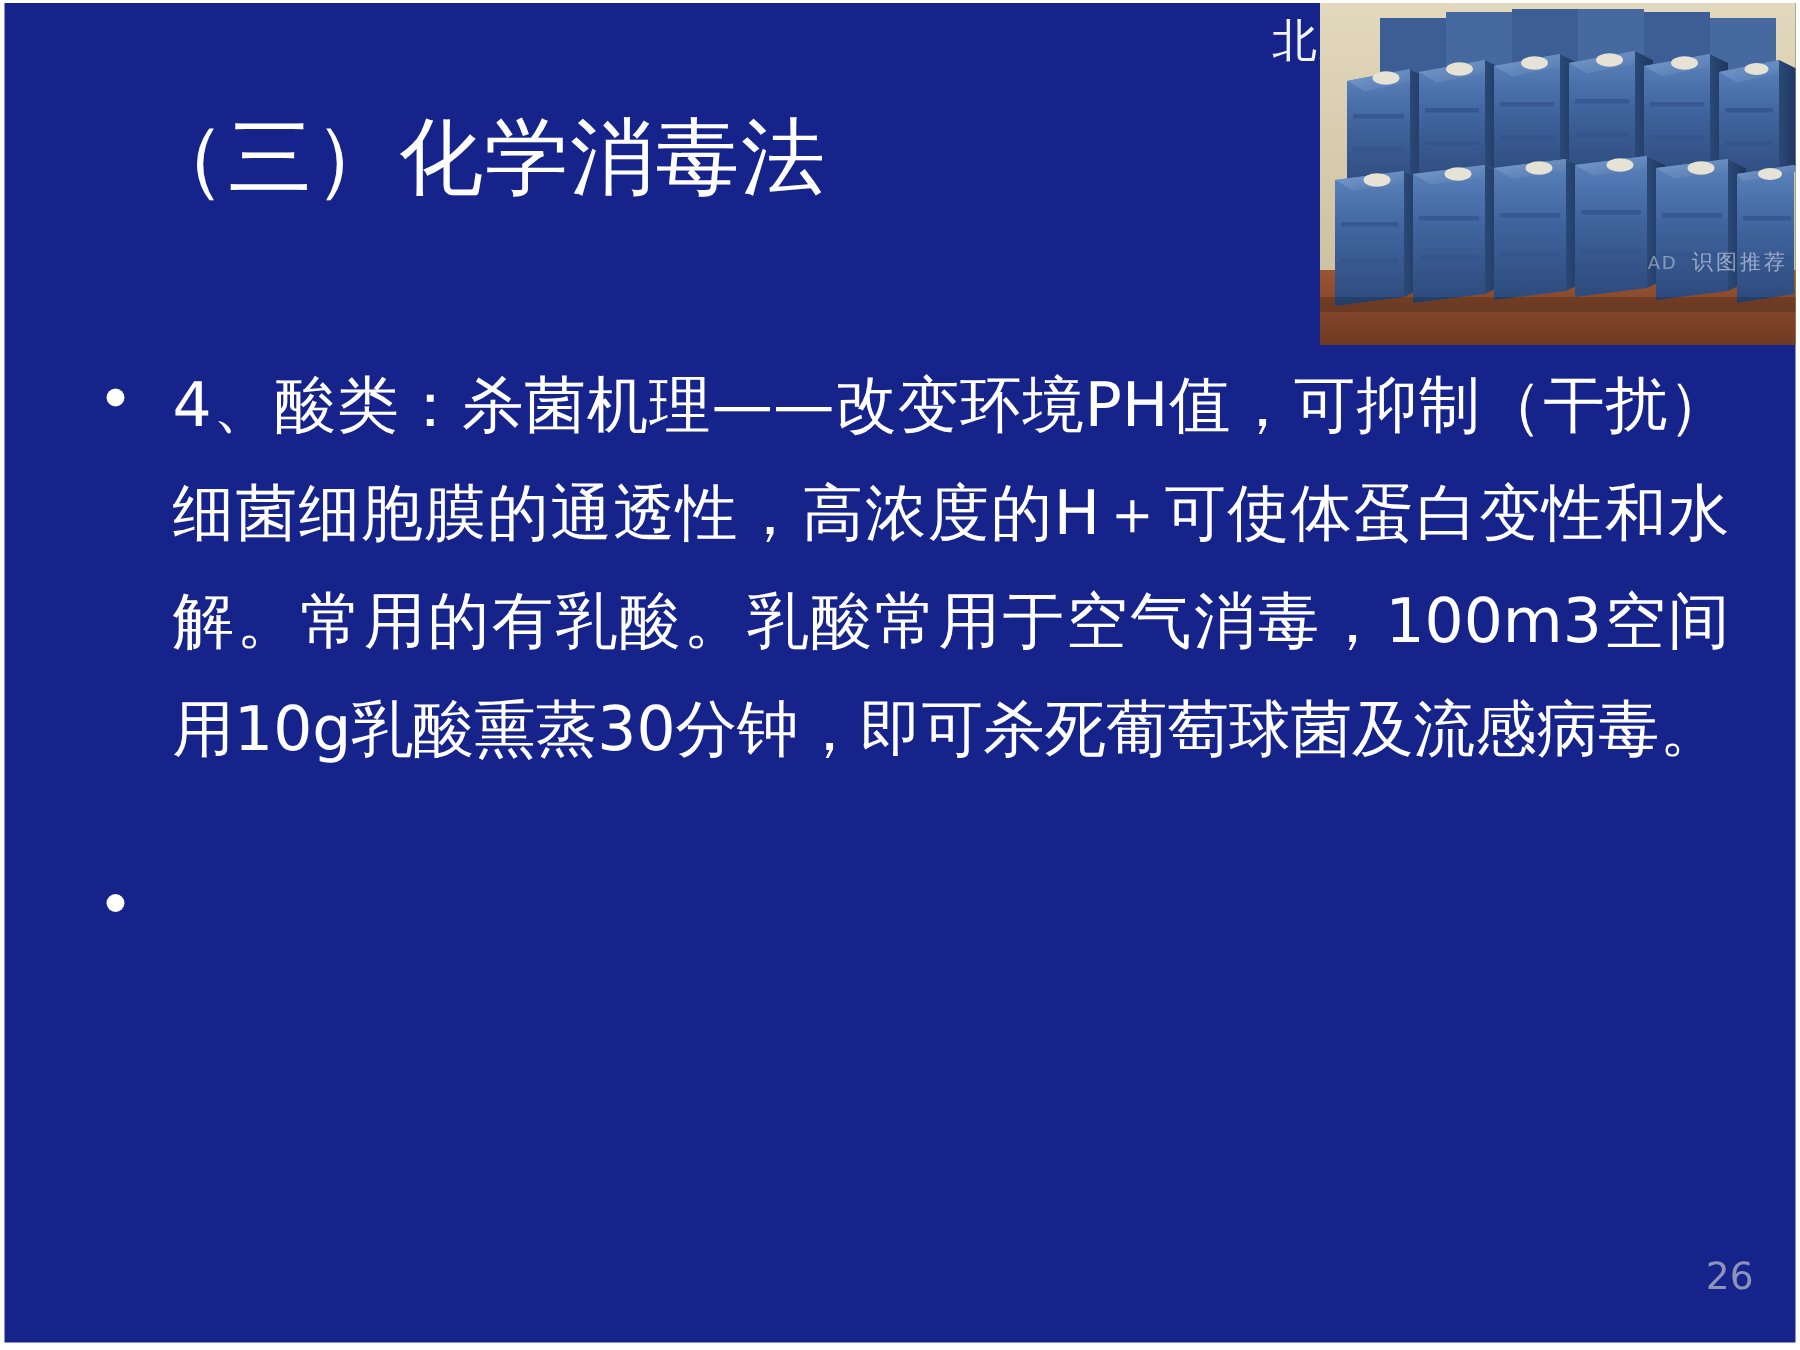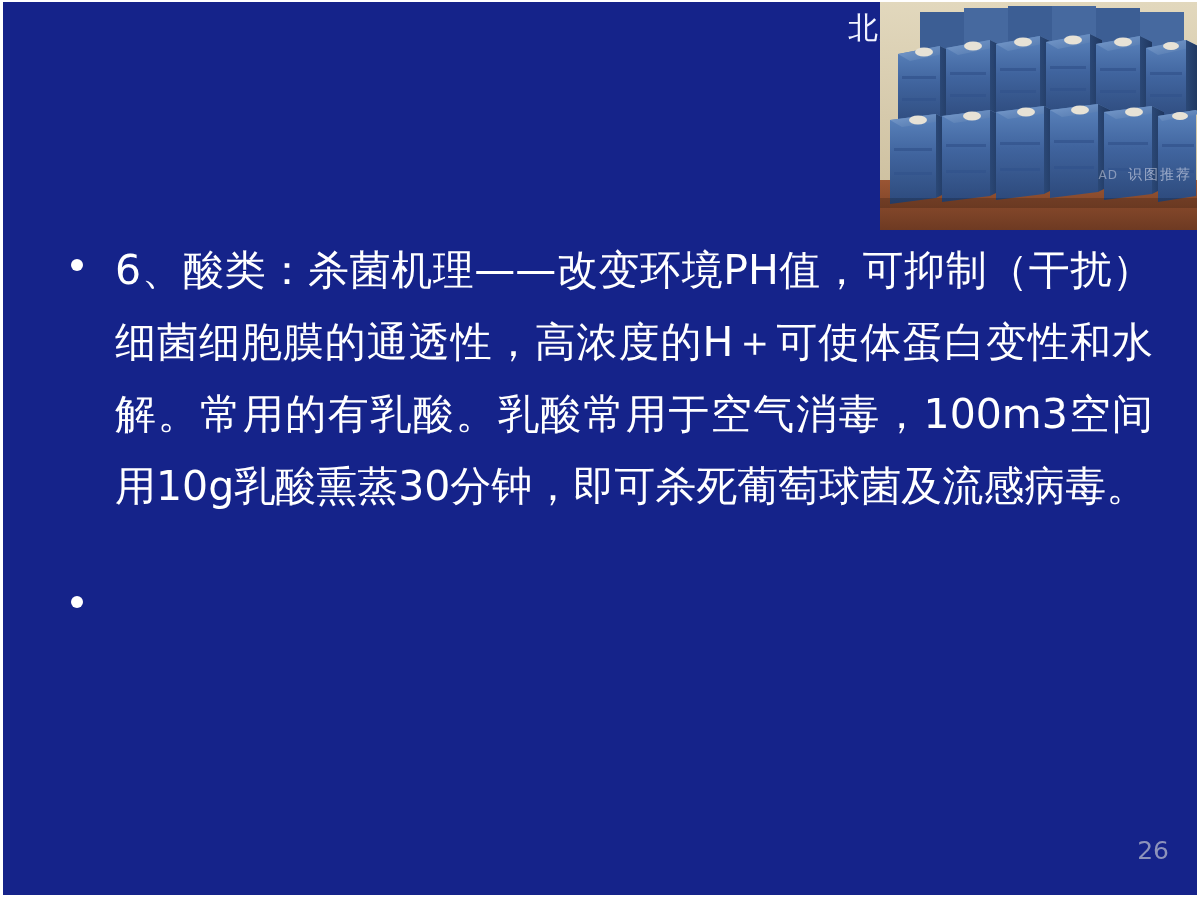--- a/index.html
+++ b/index.html
@@ -140,26 +140,27 @@
   }
 </style>
 </head>
 <body>
 
 <div class="slide">
   <div class="slide-canvas">
 
     <div class="header-text">北京</div>
 
+    <div class="title">（三）化学消毒法</div>
 
     <div class="body-block">
 
       <div class="bullet-row">
         <span class="bullet-dot"></span>
-        <span class="bullet-body first-indent"> 6、酸类：杀菌机理——改变环境PH值，可抑制（干扰）细菌细胞膜的通透性，高浓度的H＋可使体蛋白变性和水解。常用的有乳酸。乳酸常用于空气消毒，100m3空间用10g乳酸熏蒸30分钟，即可杀死葡萄球菌及流感病毒。</span>
+        <span class="bullet-body first-indent"> 4、酸类：杀菌机理——改变环境PH值，可抑制（干扰）细菌细胞膜的通透性，高浓度的H＋可使体蛋白变性和水解。常用的有乳酸。乳酸常用于空气消毒，100m3空间用10g乳酸熏蒸30分钟，即可杀死葡萄球菌及流感病毒。</span>
       </div>
 
       <div class="bullet-row empty-row">
         <span class="bullet-dot"></span>
         <span class="bullet-body"></span>
       </div>
 
     </div>
 
     <div class="photo">

